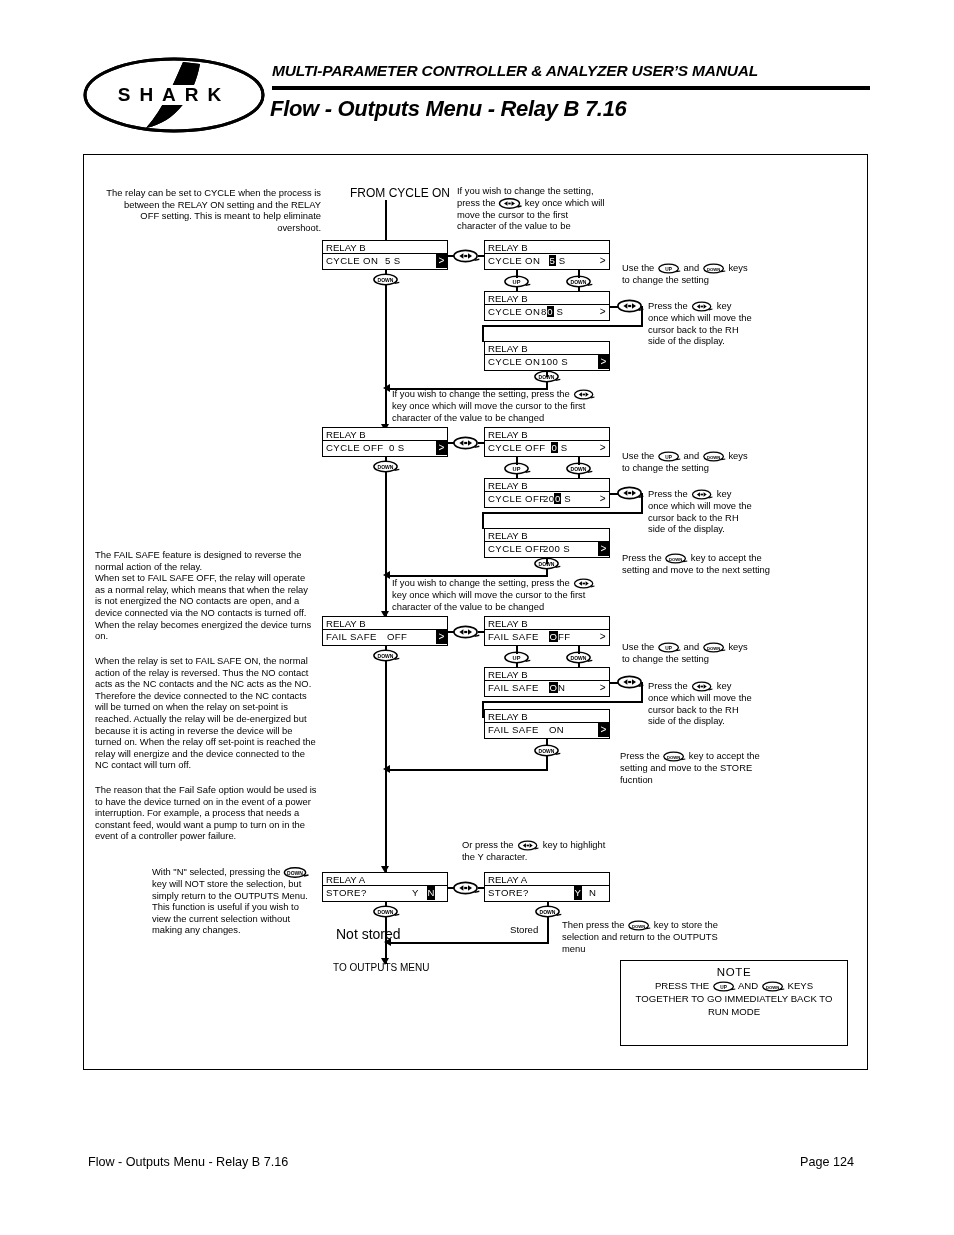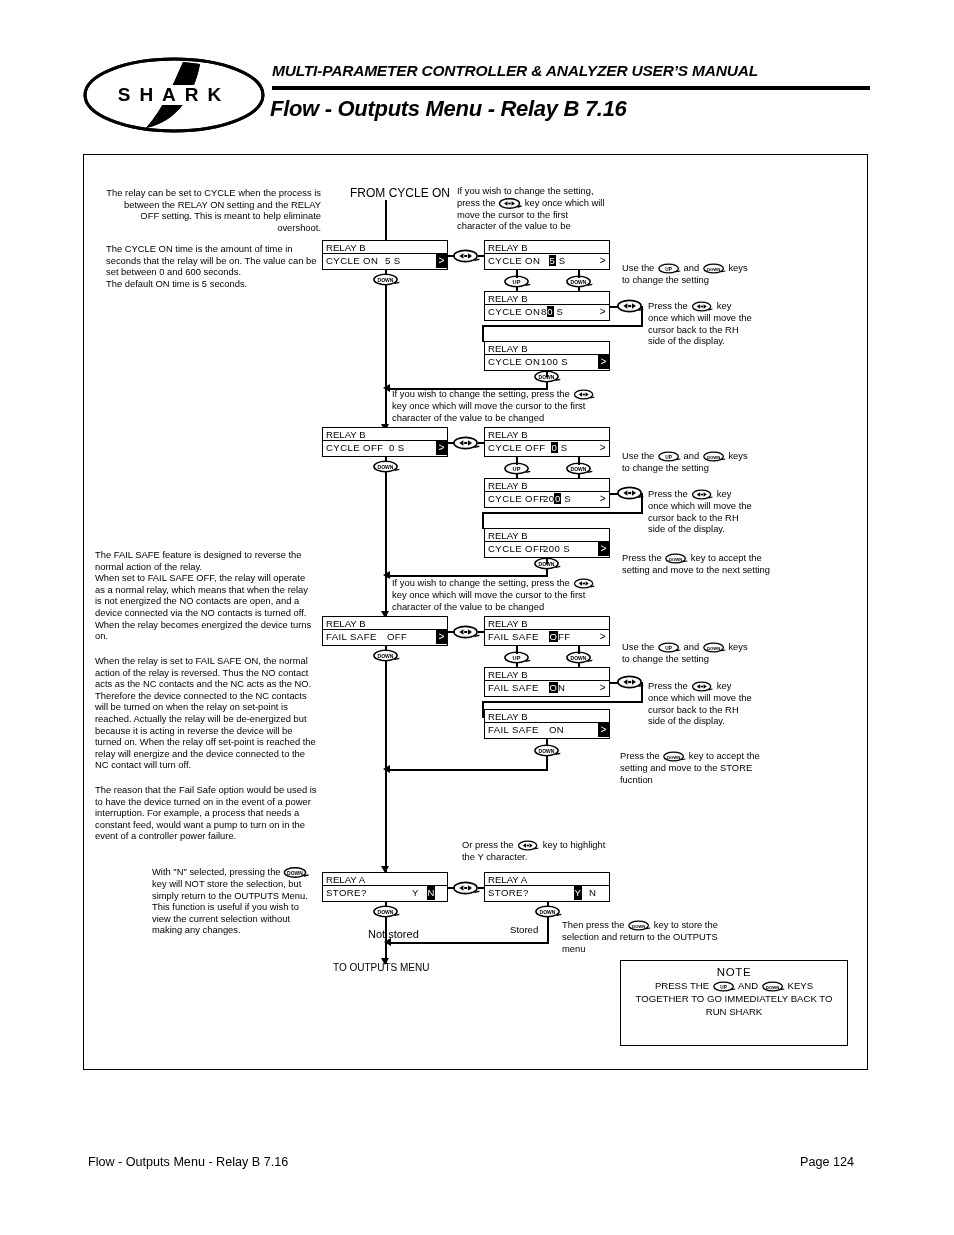--- a/index.html
+++ b/index.html
@@ -72,22 +72,20 @@
     </svg>
   </div>
 
   <div class="abs" id="header-title">MULTI-PARAMETER CONTROLLER &amp; ANALYZER USER’S MANUAL</div>
   <div class="abs" id="header-rule"></div>
   <div class="abs" id="page-subtitle">Flow - Outputs Menu - Relay B 7.16</div>
 
   <div class="abs" id="diagram-panel"></div>
 
   <div class="abs para" style="left:106px;top:187px;width:215px;text-align:right;">The relay can be set to CYCLE when the process is between the RELAY ON setting and the RELAY OFF setting. This is meant to help eliminate overshoot.</div>
-  <div class="abs para" style="left:106px;top:243px;width:218px;white-space:pre-wrap;">The CYCLE ON time is the amount of time in seconds that the relay will be on. The value can be set between 0 and 600 seconds.
-The default ON time is 5 seconds.</div>
   <div class="abs para" style="left:95px;top:549px;width:222px;white-space:pre-wrap;">The FAIL SAFE feature is designed to reverse the normal action of the relay.
 When set to FAIL SAFE OFF, the relay will operate as a normal relay, which means that when the relay is not energized the NO contacts are open, and a device connected via the NO contacts is turned off. When the relay becomes energized the device turns on.</div>
   <div class="abs para" style="left:95px;top:655px;width:225px;">When the relay is set to FAIL SAFE ON, the normal action of the relay is reversed. Thus the NO contact acts as the NC contacts and the NC acts as the NO. Therefore the device connected to the NC contacts will be turned on when the relay on set-point is reached. Actually the relay will be de-energized but because it is acting in reverse the device will be turned on. When the relay off set-point is reached the relay will energize and the device connected to the NC contact will turn off.</div>
   <div class="abs para" style="left:95px;top:784px;width:226px;">The reason that the Fail Safe option would be used is to have the device turned on in the event of a power interruption. For example, a process that needs a constant feed, would want a pump to turn on in the event of a controller power failure.</div>
 
   <div class="abs para" style="left:152px;top:866px;width:168px;">
     <span>With "N" selected, pressing the</span>
     <span class="key">
       <svg width="26" height="11" viewBox="0 0 26 11">
           <ellipse cx="12" cy="5.5" rx="10.6" ry="4.8" fill="none" stroke="#000" stroke-width="1.4"></ellipse>
@@ -618,21 +616,21 @@
     <svg width="28" height="13" viewBox="0 0 28 13">
         <ellipse cx="13.5" cy="6.5" rx="11.6" ry="5.2" fill="none" stroke="#000" stroke-width="1.5"></ellipse>
         <path d="M22.6 10.4 L27.3 9.4" stroke="#000" stroke-width="1.3" fill="none"></path>
         <text x="13.5" y="9" font-family="Liberation Sans, sans-serif" font-size="5" font-weight="bold" text-anchor="middle" fill="#000">DOWN</text>
       </svg>
   </div>
   <div class="abs ln vl" style="left:547px;top:916px;height:28px;"></div>
   <div class="abs ln hl" style="left:390px;top:942px;width:158px;"></div>
   <div class="arrl" style="left:384px;top:938px;"></div>
 
-  <div class="abs para" style="left:336px;top:929px;font-size:11px;margin-left:32px;">Not stored</div>
+  <div class="abs para" style="left:336px;top:929px;font-size:14px;">Not stored</div>
   <div class="abs para" style="left:510px;top:924px;font-size:9.6px;">Stored</div>
 
   <div class="abs para" style="left:562px;top:919px;width:180px;">
     <span>Then press the</span>
     <span class="key"><svg width="24" height="11" viewBox="0 0 28 13">
           <ellipse cx="13.5" cy="6.5" rx="11.6" ry="5.2" fill="none" stroke="#000" stroke-width="1.5"></ellipse>
           <path d="M22.6 10.4 L27.3 9.4" stroke="#000" stroke-width="1.3" fill="none"></path>
           <text x="13.5" y="9" font-family="Liberation Sans, sans-serif" font-size="5" font-weight="bold" text-anchor="middle" fill="#000">DOWN</text>
         </svg></span>
     <span>key to store the selection and return to the OUTPUTS menu</span>
@@ -651,19 +649,19 @@
           </svg></span>
       <span>AND</span>
       <span class="key"><svg width="24" height="11" viewBox="0 0 28 13">
             <ellipse cx="13.5" cy="6.5" rx="11.6" ry="5.2" fill="none" stroke="#000" stroke-width="1.5"></ellipse>
             <path d="M22.6 10.4 L27.3 9.4" stroke="#000" stroke-width="1.3" fill="none"></path>
             <text x="13.5" y="9" font-family="Liberation Sans, sans-serif" font-size="5" font-weight="bold" text-anchor="middle" fill="#000">DOWN</text>
           </svg></span>
       <span>KEYS</span>
     </div>
     <div>TOGETHER TO GO IMMEDIATELY BACK TO</div>
-    <div>RUN SHARK</div>
+    <div>RUN MODE</div>
   </div>
 
   <div class="abs" id="footer-left">Flow - Outputs Menu - Relay B 7.16</div>
   <div class="abs" id="footer-right">Page 124</div>
 
 </div>
 
 </body></html>

